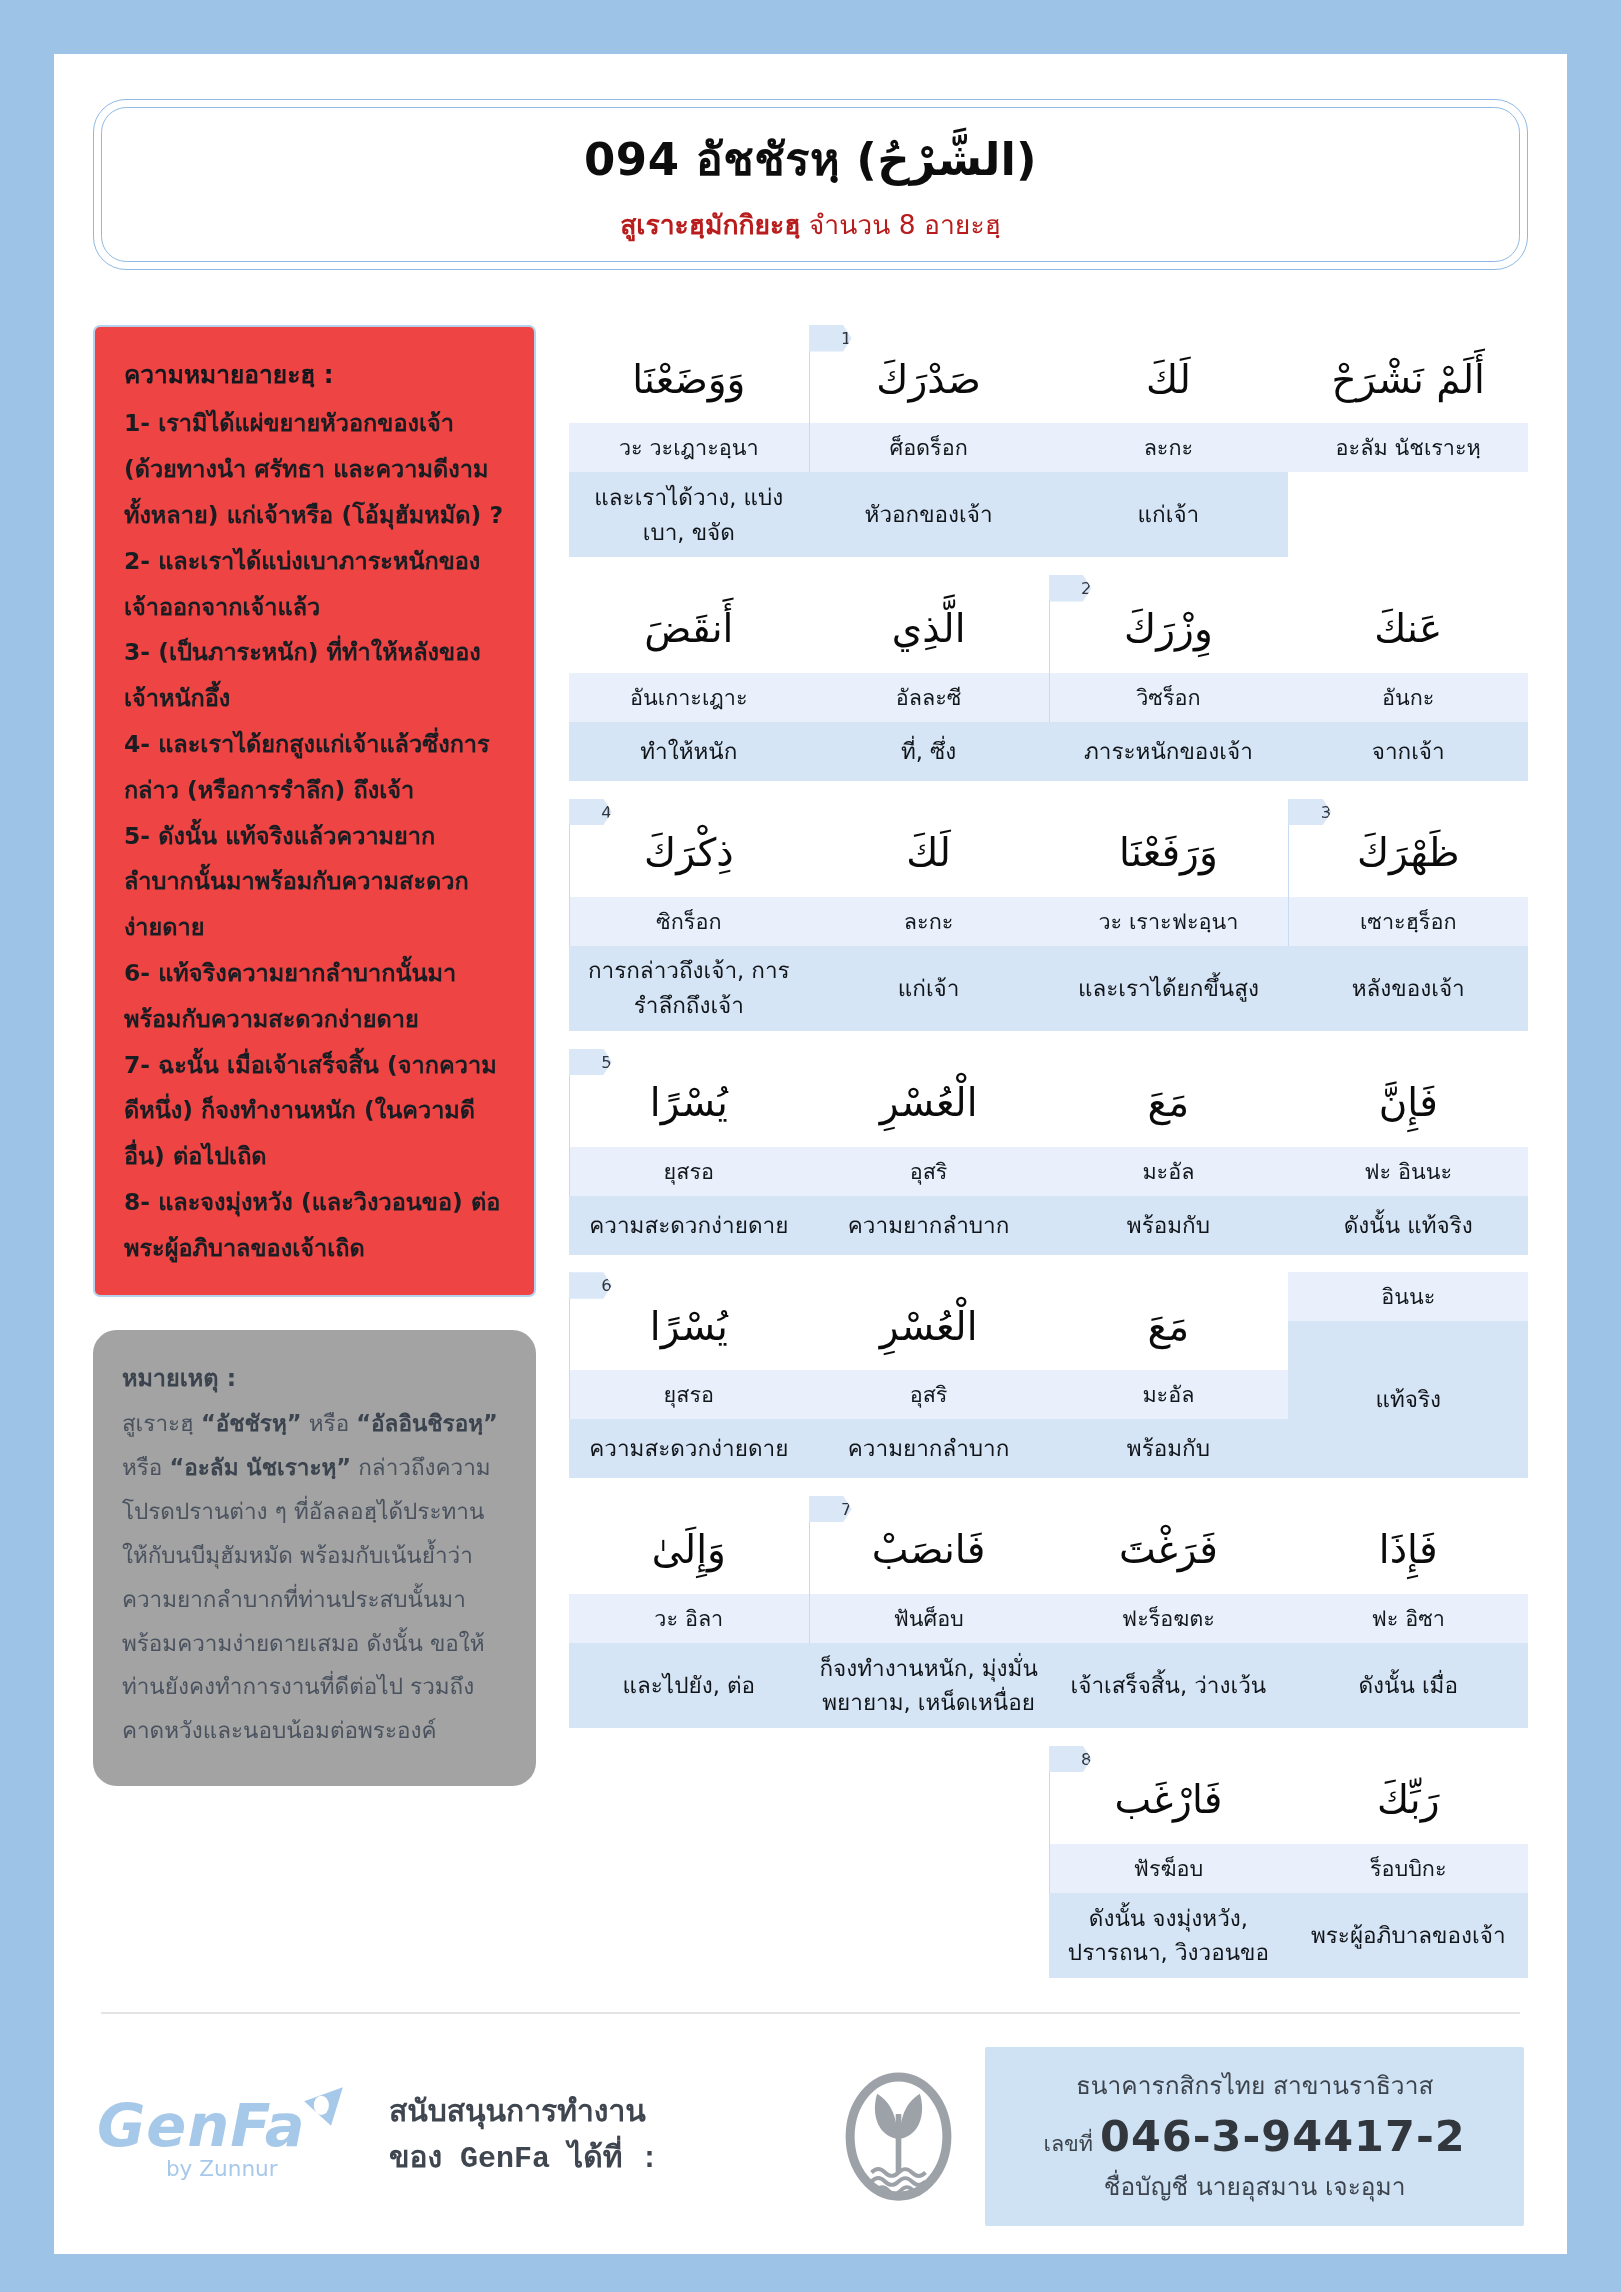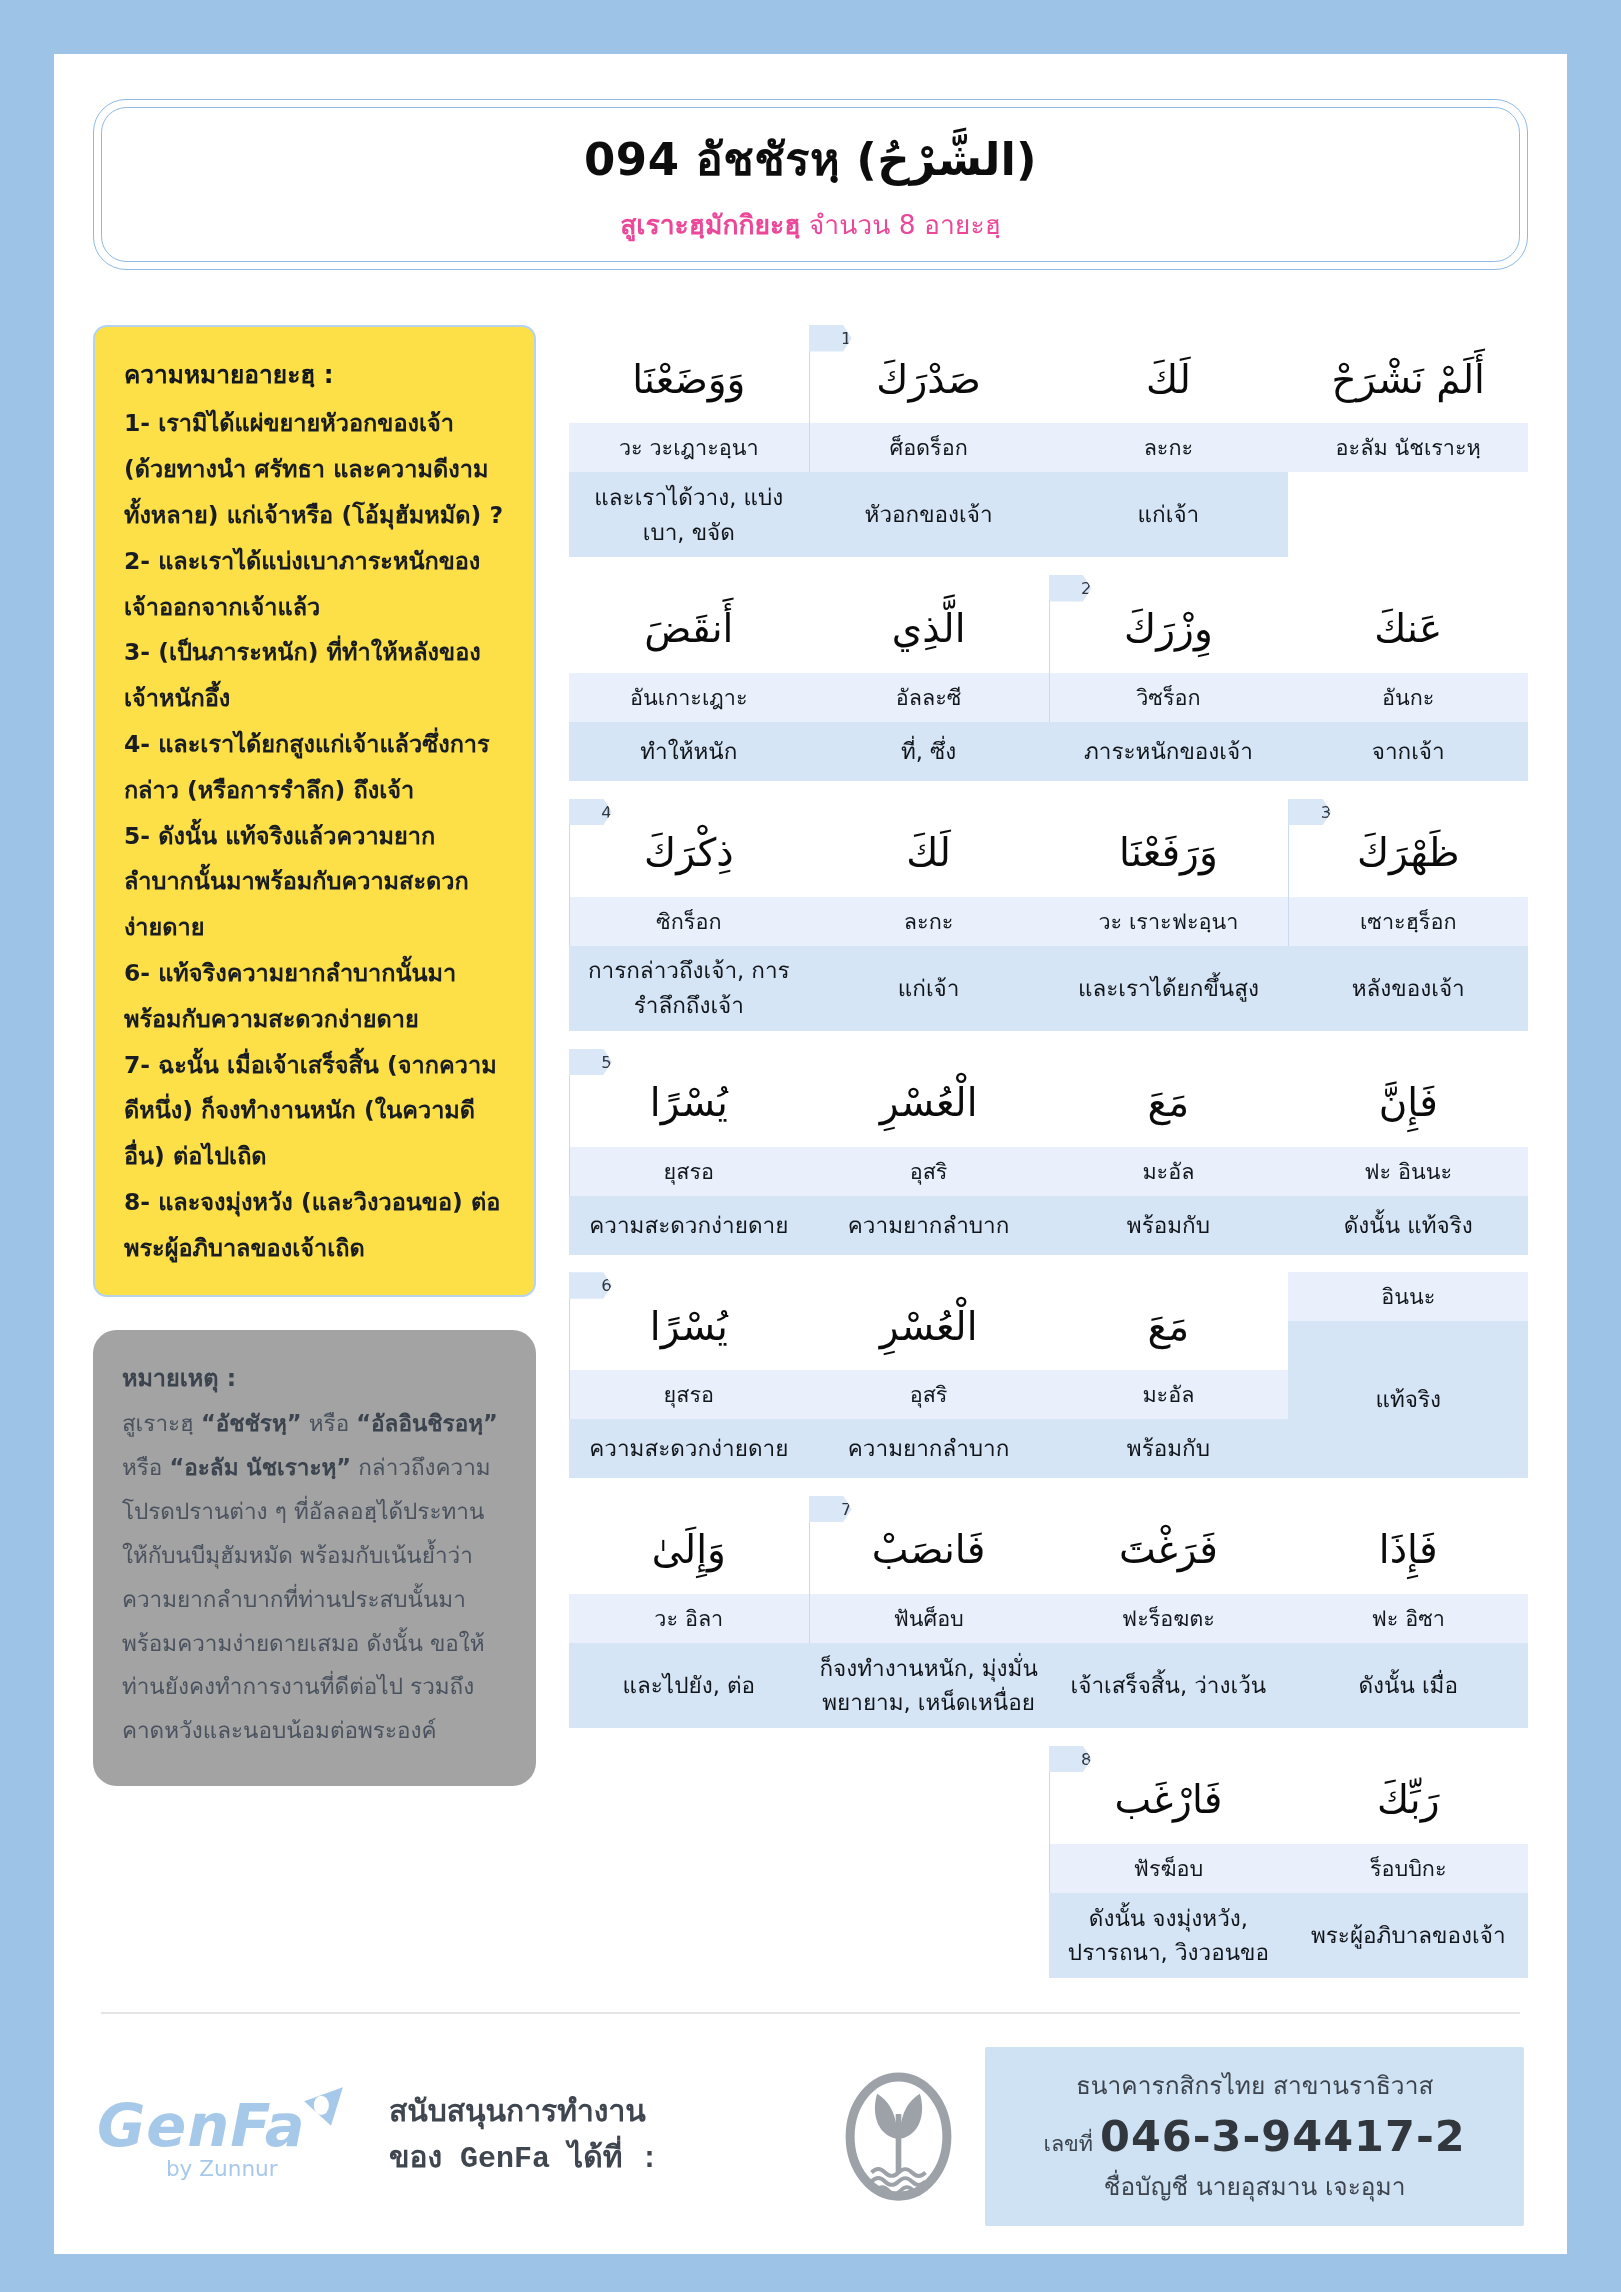--- a/index.html
+++ b/index.html
@@ -20,30 +20,30 @@
     margin:45px 35px 0; height:173px;
     border:1.5px solid #8fb9e4; border-radius:33px;
     padding:6.9px; position:relative;
   }
   .header-frame-inner {
     height:100%; border:1.5px solid #8fb9e4; border-radius:25.5px;
     display:flex; flex-direction:column; align-items:center; justify-content:center; gap:9.8px;
     background:#fff;
   }
   .title { font-size:45px; font-weight:700; color:#0d0d0d; letter-spacing:0.5px; }
-  .subtitle { font-size:26.5px; color:#ec4899; }
+  .subtitle { font-size:26.5px; color:#b91c1c; }
   .subtitle .b { font-weight:700; }
 
   
   .content { display:flex; gap:33px; margin:39px 35px 0; flex:1; }
   .sidebar { width:443px; flex:0 0 443px; }
 
   .meanings-box {
-    border:2px solid #b5d3ef; border-radius:14px;
-    padding:27.4px 29px 23.5px; background:#fde047;
+    border:2px solid #b5d3ef; border-radius:7px;
+    padding:27.4px 29px 23.5px; background:#ef4444;
   }
   .meanings-box h2 { font-size:24.5px; font-weight:700; margin-bottom:7.8px; color:#14181d; }
   .meanings-box p { font-size:23.5px; line-height:1.95; color:#191d22;font-weight:bold; }
 
   .note-box {
     margin-top:33px; background:#a3a3a3; border-radius:23.5px;
     padding:29px 29px 33px;
   }
   .note-box h2 { font-size:23.5px; font-weight:700; color:#3a434e; margin-bottom:5.9px; }
   .note-box p { font-size:22.5px; line-height:1.95; color:#49525e; }

